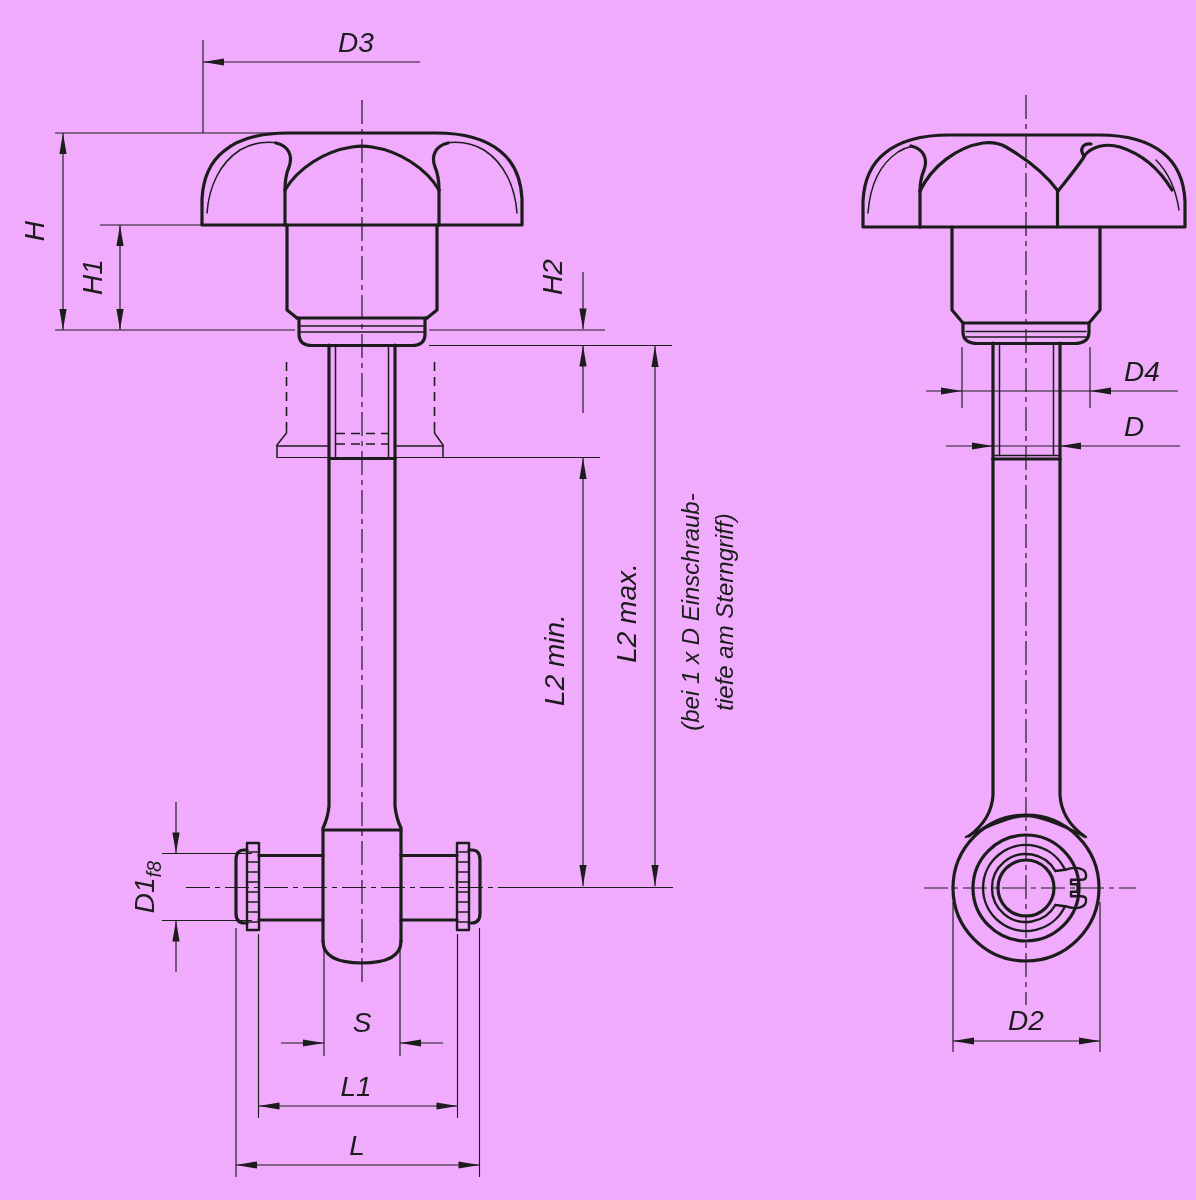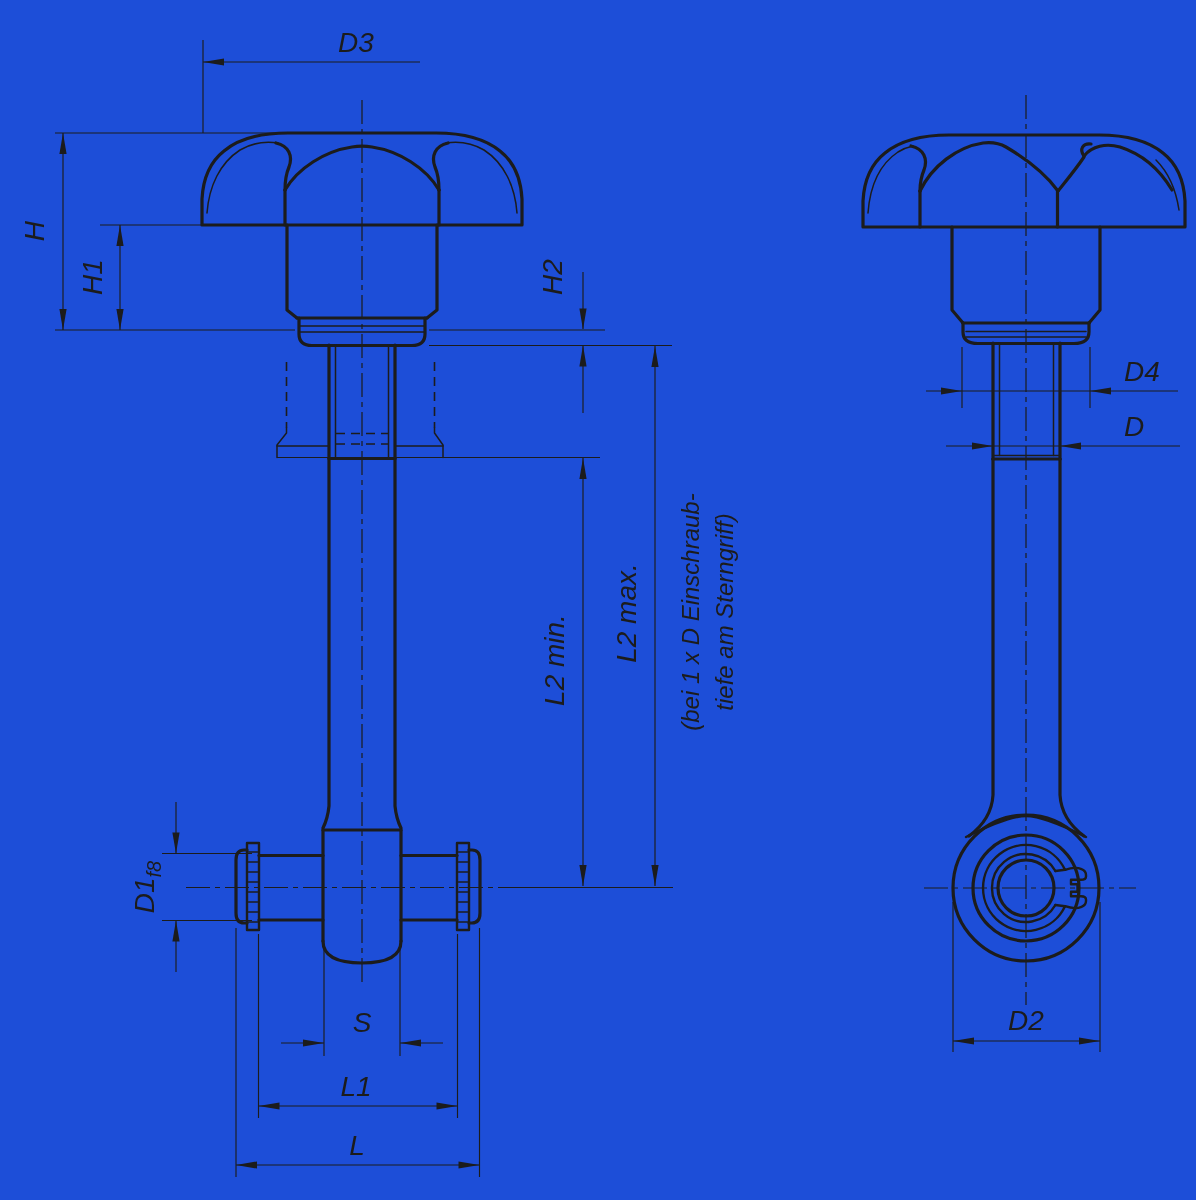--- a/index.html
+++ b/index.html
@@ -1,17 +1,17 @@
 <!DOCTYPE html>
 <html><head>
 <meta charset="utf-8">
 <style>
   html,body{margin:0;padding:0;background:#ffffff;}
   body{font-family:"Liberation Sans", sans-serif;}
-  #stage{width:1196px;height:1200px;position:relative;background:#1d4ed8;}
+  #stage{width:1196px;height:1200px;position:relative;background:#f0abfc;}
   svg{display:block;}
   .thick{stroke:#1c1c1c;stroke-width:3.2;fill:none;stroke-linecap:round;stroke-linejoin:round;}
   .med{stroke:#1c1c1c;stroke-width:2.4;fill:none;stroke-linecap:round;stroke-linejoin:round;}
   .thin{stroke:#1c1c1c;stroke-width:1.5;fill:none;stroke-linecap:round;}
   .dim{stroke:#1c1c1c;stroke-width:1.15;fill:none;stroke-linecap:butt;}
   .hidden-ln{stroke:#1c1c1c;stroke-width:1.6;fill:none;stroke-dasharray:9 6;}
   .center-ln{stroke:#1c1c1c;stroke-width:1.2;fill:none;stroke-dasharray:24 5 5 5;}
   .arrow{fill:#1c1c1c;stroke:none;}
   .lbl{font-family:"Liberation Sans", sans-serif;font-style:italic;font-size:28px;fill:#1c1c1c;text-anchor:middle;}
   .lbl-sub{font-size:20px;}

